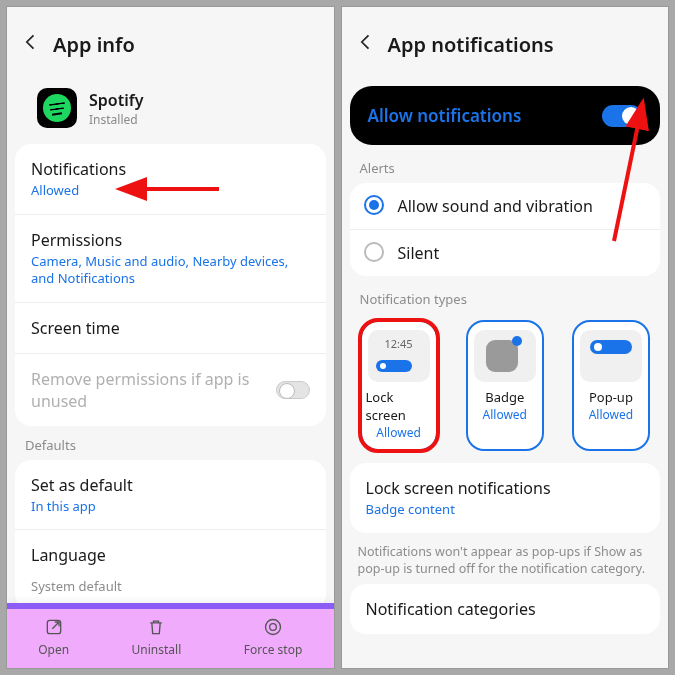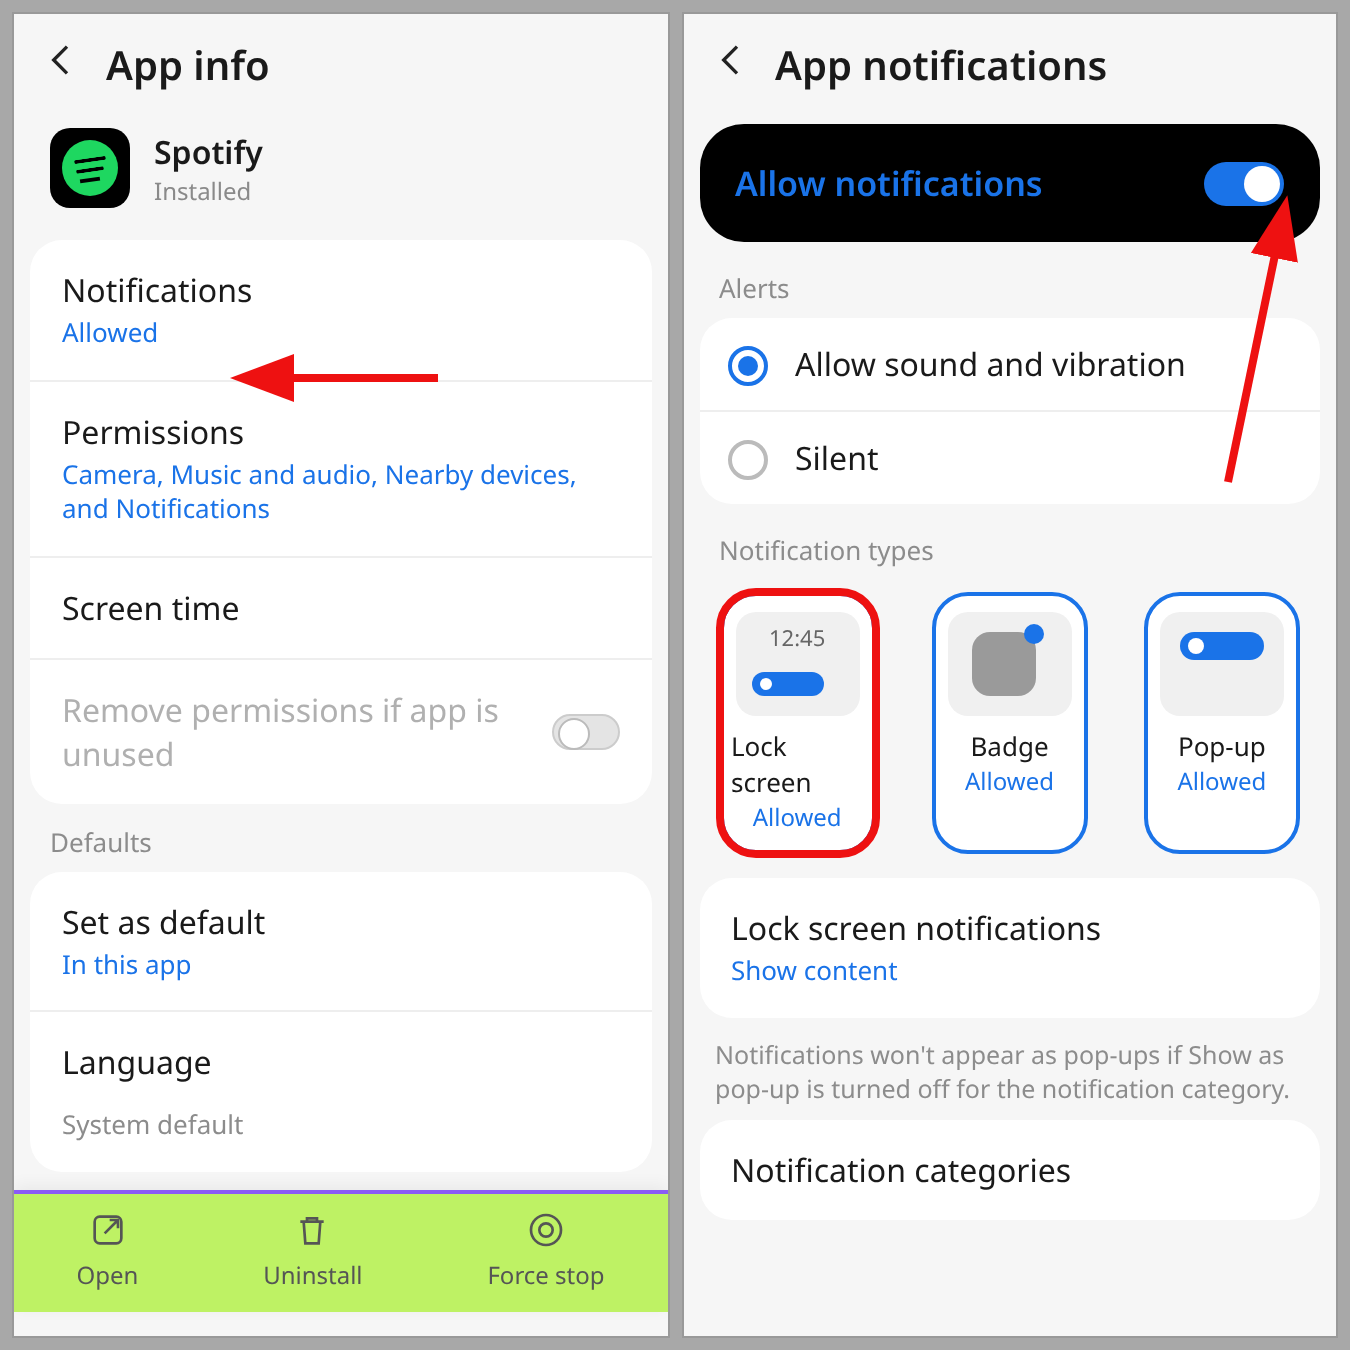--- a/index.html
+++ b/index.html
@@ -20,29 +20,30 @@
     flex: 1;
     height: 100%;
     display: flex;
     flex-direction: column;
     position: relative;
     overflow: hidden;
   }
   .titlebar {
     display: flex;
     align-items: center;
-    padding: 12px 14px;
+    padding: 24px 14px;
     gap: 12px;
   }
   .backicon svg { width: 20px; height: 20px; stroke: #222; stroke-width: 2; fill:none; }
   .title { font-size: 20px; font-weight: 600; color: #1a1a1a; }
 
   .app-row {
     display: flex; align-items: center; gap: 12px;
     padding: 6px 18px 16px;
+    margin-left: 12px;
   }
   .app-icon {
     width: 40px; height: 40px; border-radius: 10px;
     background: #000; display: flex; align-items: center; justify-content: center;
   }
   .spot-circle { width: 28px; height: 28px; border-radius: 50%; background: #1ed760; position: relative; }
   .spot-circle::before, .spot-circle::after { content:""; position:absolute; border-top:2px solid #000; border-radius:2px; }
   .spot-circle::before { left:6px; right:6px; top:9px; transform: rotate(-8deg);}
   .spot-circle::after { left:7px; right:7px; top:14px; transform: rotate(-8deg);}
   .spot-bar3 { position:absolute; left:9px; right:9px; top:19px; border-top:2px solid #000; transform: rotate(-8deg);}
@@ -59,22 +60,22 @@
   .row-sub { font-size: 13px; color:#1a73e8; margin-top:2px; line-height:1.35; }
   .row-sub.gray { color:#8c8c8c;margin-top:12px; }
 
   .toggle-off {
     position:absolute; right:16px; top:50%; transform:translateY(-50%);
     width:34px; height:18px; border-radius:9px; background:#e4e4e4; border:1px solid #ccc;
   }
   .toggle-off::after { content:""; position:absolute; left:2px; top:1px; width:14px; height:14px; border-radius:50%; background:#fff; border:1px solid #bbb; }
 
   .bottom-actions {
-    position:absolute; bottom:12px; left:0; right:0;
-    background:#bef264; border-top:2px solid #8b5cf6;
+    position:absolute; bottom:0; left:0; right:0;
+    background:#f0abfc; border-top:6px solid #8b5cf6;
     display:flex; justify-content:space-around; padding:8px 0 10px;
     box-shadow: 0 -2px 8px rgba(0,0,0,.06);
   }
   .ba { display:flex; flex-direction:column; align-items:center; gap:4px; color:#555; font-size:12px; }
   .ba svg { width:20px; height:20px; stroke:#555; stroke-width:1.6; fill:none; }
 
   .scroll { flex:1; overflow:hidden; position:relative; }
 
   
   .allow-card {
@@ -83,21 +84,21 @@
     padding: 18px 18px;
   }
   .allow-title { color:#1a73e8; font-size:17px; font-weight:600; }
   .switch-on {
     width:40px; height:22px; border-radius:11px; background:#1a73e8; position:relative;
   }
   .switch-on::after { content:""; position:absolute; right:2px; top:2px; width:18px; height:18px; border-radius:50%; background:#fff; }
 
   .section-label2 { color:#8c8c8c; font-size:13px; padding: 14px 18px 6px; }
 
-  .radio-row { display:flex; align-items:flex-end; padding:12px 16px 12px 14px; gap:14px; }
+  .radio-row { display:flex; align-items:flex-start; padding:12px 16px 12px 14px; gap:14px; }
   .radio { width:20px; height:20px; border-radius:50%; border:2px solid #1a73e8; position:relative; flex:0 0 20px; }
   .radio.checked::after { content:""; position:absolute; left:3px; top:3px; width:10px; height:10px; border-radius:50%; background:#1a73e8; }
   .radio.unchecked { border-color:#bbb; }
   .radio-label { font-size:16px; color:#1a1a1a; }
 
   .types-row { display:flex; gap:28px; padding: 6px 10px 4px; }
   .type-box { flex:1; border:2px solid #1a73e8; border-radius:18px; display:flex; flex-direction:column; align-items:center; padding:8px 4px 8px; background:#fff; }
   .type-box.highlight { outline:4px solid #e11; outline-offset:-2px; border-radius:18px; }
   .preview { width:62px; height:52px; background:#f0f0f0; border-radius:10px; position:relative; overflow:hidden; margin-bottom:6px; }
   .lock-time { font-size:11px; color:#666; text-align:center; padding-top:6px; display:block; }
@@ -260,21 +261,21 @@
           </div>
         <div class="type-name">Pop-up</div>
         <div class="type-sub">Allowed</div>
       </div>
     </div>
   </div>
 
   <div class="card" style="margin-top:8px">
     <div class="row">
       <div class="row-title">Lock screen notifications</div>
-      <div class="row-sub">Show content</div>
+      <div class="row-sub">Badge content</div>
     </div>
   </div>
 
   <div class="note">Notifications won't appear as pop-ups if Show as pop-up is turned off for the notification category.</div>
 
   <div class="card">
     <div class="row">
       <div class="row-title">Notification categories</div>
     </div>
   </div>

